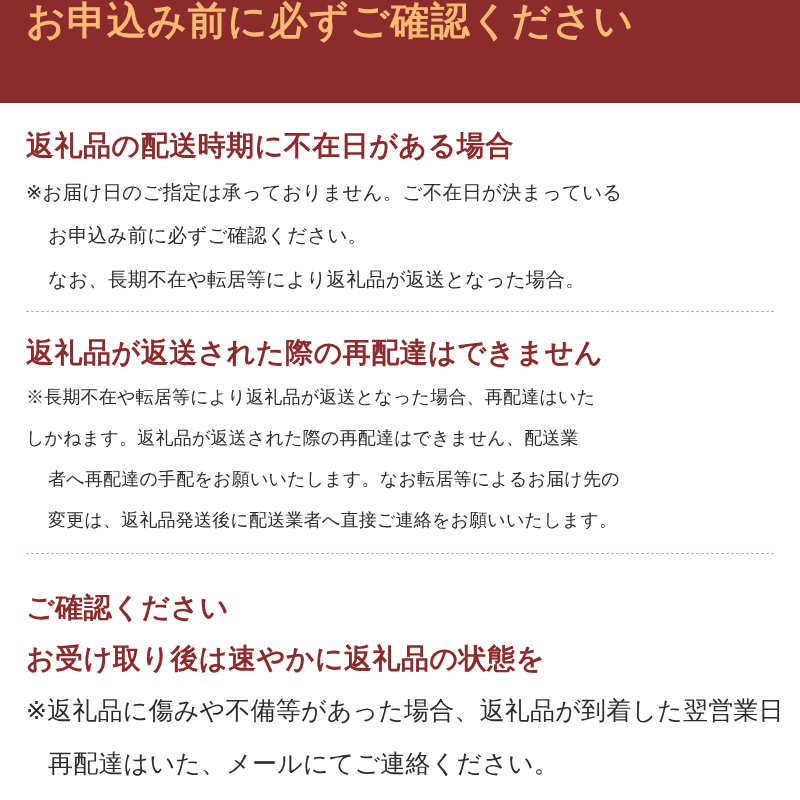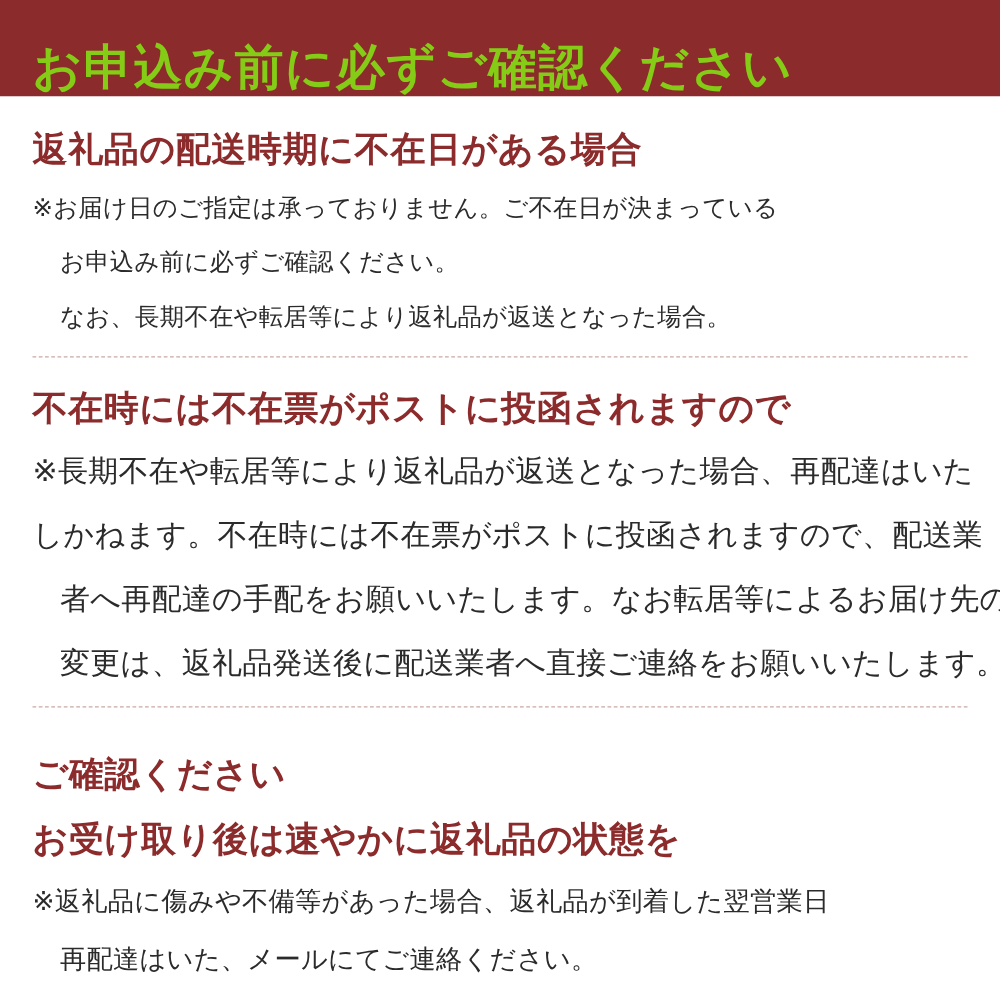--- a/index.html
+++ b/index.html
@@ -16,24 +16,24 @@
   .page {
     position: relative;
     width: 800px;
     height: 800px;
     box-sizing: border-box;
     display: flex;
     flex-direction: column;
   }
   .header {
     background: #8c2b2b;
-    color: #84cc16;
+    color: #fdba74;
     height: 118px;
     display: flex;
-    align-items: flex-end;
+    align-items: flex-start;
     padding: 0 26px;
     box-sizing: border-box;
   }
   .header-title {
     font-size: 39px;
     font-weight: bold;
     letter-spacing: 1px;
     line-height: 1.1;
     white-space: nowrap;
   }
@@ -68,22 +68,22 @@
   }
   .body-line {
     display: block;
     white-space: nowrap;
     margin-top: 12px;
   }
   .indent-1 {
     padding-left: 22px;
   }
   .sec1 .section-body { font-size: 19.5px; }
-  .sec2 .section-body { font-size: 24px; }
-  .sec3 .section-body { font-size: 21px; }
+  .sec2 .section-body { font-size: 18px; font-family: Liberation Mono, monospace; }
+  .sec3 .section-body { font-size: 25px; }
   .sec1 { padding-top: 24px; }
   .sec3 .section-heading { line-height: 1.42; }
 </style>
 </head>
 <body>
 
 <div class="page">
 
   <div class="header">
     <div class="header-title">お申込み前に必ずご確認ください</div>
@@ -94,24 +94,24 @@
     <div class="section sec1">
       <div class="section-heading">返礼品の配送時期に不在日がある場合</div>
       <div class="section-body">
         <span class="body-line">※お届け日のご指定は承っておりません。ご不在日が決まっている</span>
         <span class="body-line indent-1">お申込み前に必ずご確認ください。</span>
         <span class="body-line indent-1">なお、長期不在や転居等により返礼品が返送となった場合。</span>
       </div>
     </div>
 
     <div class="section sec2 divided">
-      <div class="section-heading">不在時には不在票がポストに投函されますので</div>
+      <div class="section-heading">返礼品が返送された際の再配達はできません</div>
       <div class="section-body">
         <span class="body-line">※長期不在や転居等により返礼品が返送となった場合、再配達はいた</span>
-        <span class="body-line">しかねます。不在時には不在票がポストに投函されますので、配送業</span>
+        <span class="body-line">しかねます。返礼品が返送された際の再配達はできません、配送業</span>
         <span class="body-line indent-1">者へ再配達の手配をお願いいたします。なお転居等によるお届け先の</span>
         <span class="body-line indent-1">変更は、返礼品発送後に配送業者へ直接ご連絡をお願いいたします。</span>
       </div>
     </div>
 
     <div class="section sec3 divided">
       <div class="section-heading">
         <span class="body-line">ご確認ください</span>
         <span class="body-line">お受け取り後は速やかに返礼品の状態を</span>
       </div>

